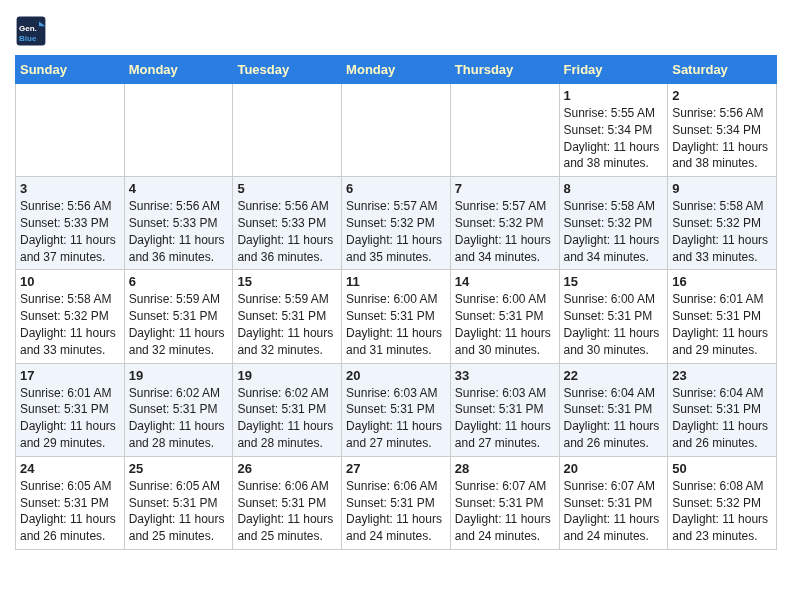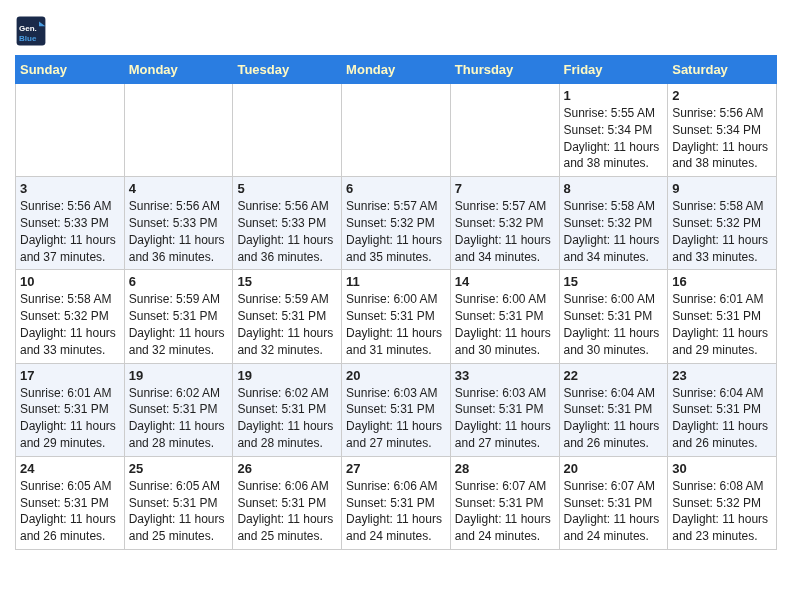--- a/index.html
+++ b/index.html
@@ -263,19 +263,19 @@
           </td>
           <td>
             <span class="day-num">28</span>
             <div class="day-info">Sunrise: 6:07 AM<br>Sunset: 5:31 PM<br>Daylight: 11 hours<br>and 24 minutes.</div>
           </td>
           <td>
             <span class="day-num">20</span>
             <div class="day-info">Sunrise: 6:07 AM<br>Sunset: 5:31 PM<br>Daylight: 11 hours<br>and 24 minutes.</div>
           </td>
           <td>
-            <span class="day-num">30</span>
+            <span class="day-num">50</span>
             <div class="day-info">Sunrise: 6:08 AM<br>Sunset: 5:32 PM<br>Daylight: 11 hours<br>and 23 minutes.</div>
           </td>
         </tr>
       </tbody>
   </table>
 </div>
 
 </body></html>

